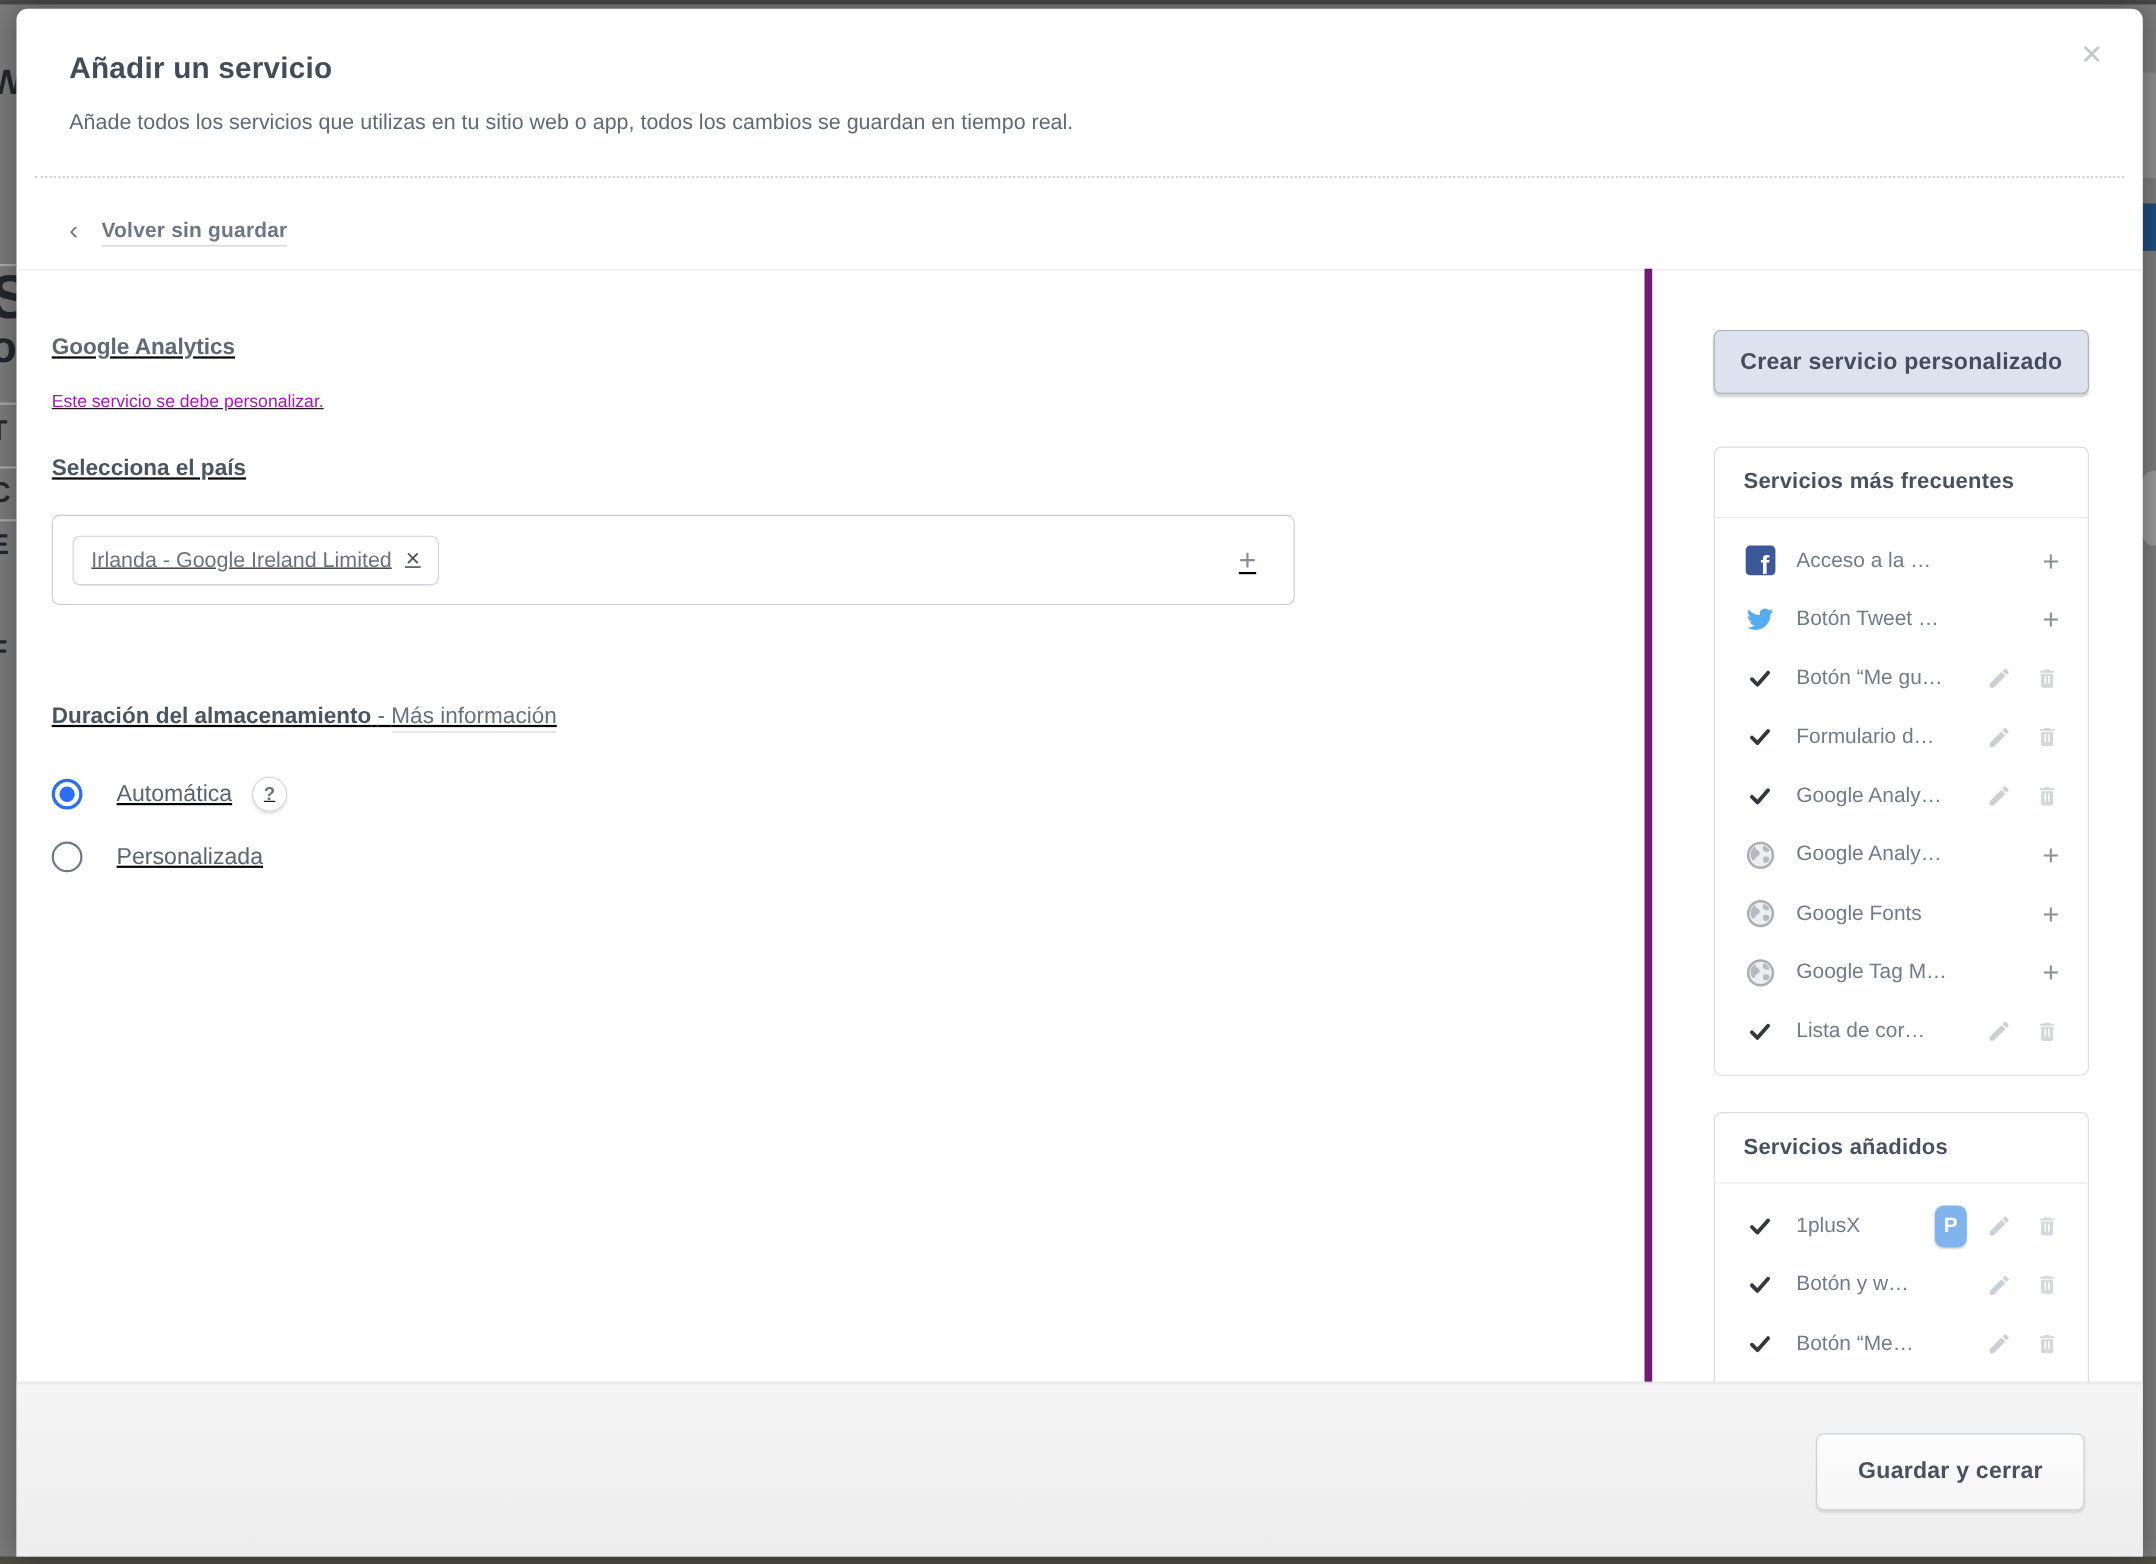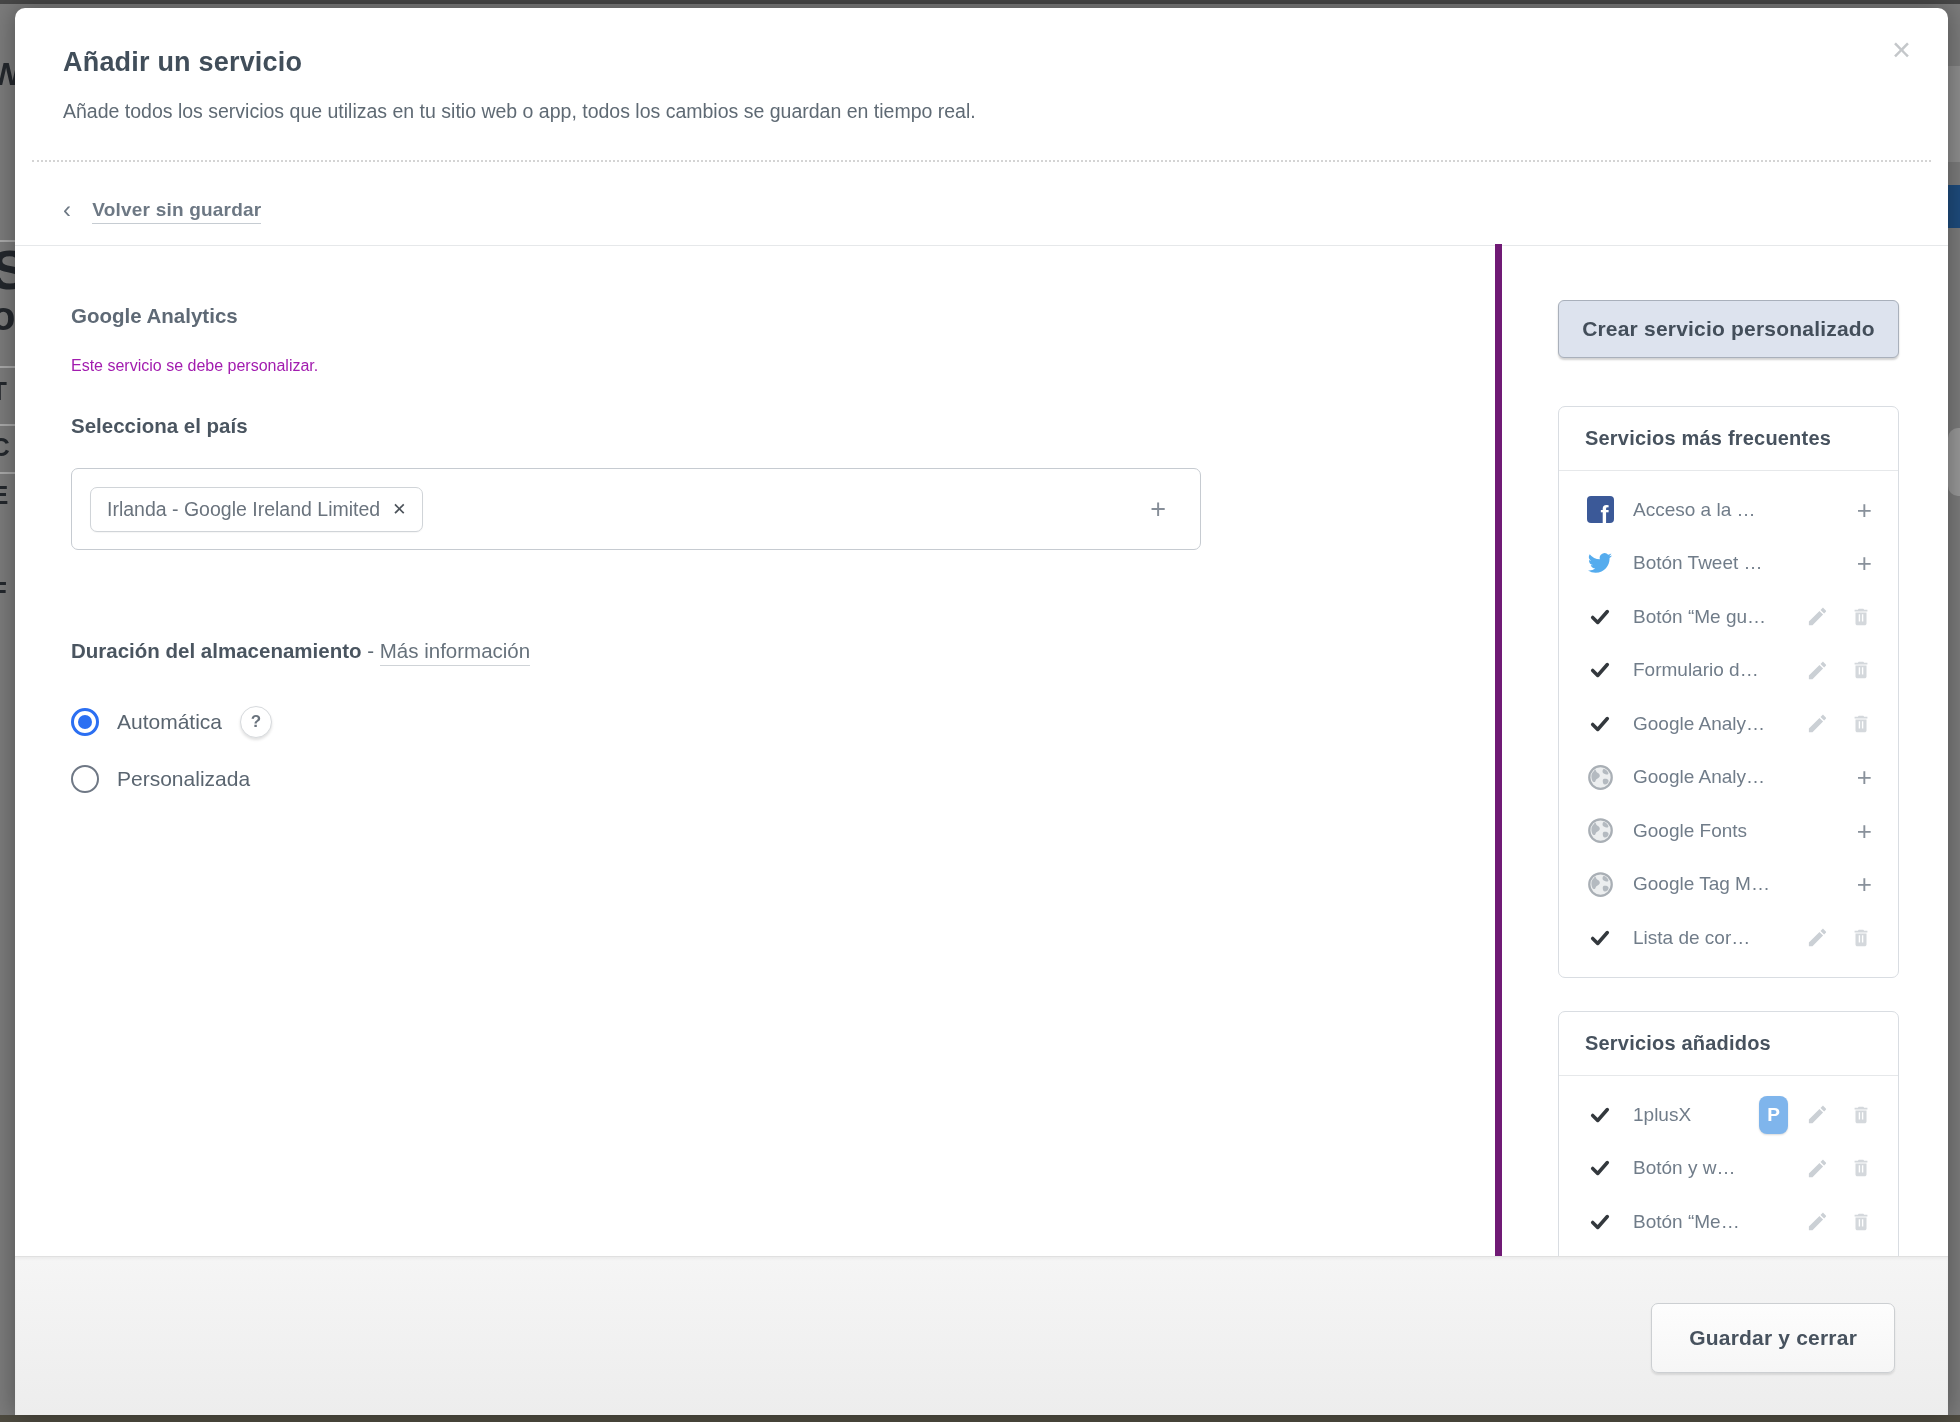--- a/index.html
+++ b/index.html
@@ -28,21 +28,21 @@
   }
   .modal-title{margin:40px 48px 0;font-size:27px;line-height:28px;font-weight:bold;color:#414e5a;letter-spacing:.2px;}
   .close-btn{position:absolute;top:30px;right:36px;font-size:25px;font-weight:bold;color:#c4c7ca;cursor:pointer;line-height:1;}
   .modal-sub{margin:24px 48px 0;font-size:19.5px;line-height:23px;color:#5f6a74;}
   .dotted-divider{margin:37px 17px 0;border-top:2px dotted #d4d4d4;height:0;}
   .back-row{padding:37px 48px 24px;border-bottom:1px solid #e6e8ea;font-size:19px;color:#6d7884;}
   .back-chevron{font-size:24px;line-height:19px;vertical-align:-2px;margin-right:16px;color:#6d7884;}
   .back-link{font-weight:bold;letter-spacing:.2px;padding-bottom:3px;border-bottom:1px solid #c6ccd2;cursor:pointer;}
 
   .modal-body{position:absolute;top:236px;left:0;right:0;bottom:158px;overflow:hidden;}
-  .main-col{position:absolute;left:0;top:0;bottom:0;width:1480px;padding:0 56px;box-sizing:border-box;}
+  .main-col{position:absolute;left:0;top:0;bottom:0;width:1480px;padding:0 32px;box-sizing:border-box;text-decoration:underline;}
   .svc-name{margin:60px 0 0;font-size:20.5px;line-height:23px;font-weight:bold;color:#5e6975;}
   .svc-note{margin:27px 0 0;font-size:16px;line-height:23px;color:#a21caf;}
   .country-label{margin:37px 0 0;font-size:20.5px;line-height:23px;font-weight:bold;color:#4a5560;}
   .country-input{
     margin:31px 0 0;width:1130px;height:82px;box-sizing:border-box;
     border:1px solid #c6cbd1;border-radius:7px;background:#fff;
     display:flex;align-items:center;padding:0 34px 0 18px;
   }
   .country-tag{
     border:1px solid #d0d4d8;border-radius:7px;background:#fff;
@@ -54,21 +54,21 @@
   .duration-row{margin:89px 0 0;font-size:20.5px;line-height:24px;color:#5f6a74;}
   .duration-bold{font-weight:bold;color:#4a5560;}
   .more-info{color:#67727c;padding-bottom:3px;border-bottom:1px solid #cfd3d7;cursor:pointer;}
   .radio-row{display:flex;align-items:center;height:28px;}
   .radio-row.first{margin-top:45px;}
   .radio-row.second{margin-top:29px;}
   .radio{width:28px;height:28px;border-radius:50%;box-sizing:border-box;background:#fff;flex:0 0 auto;cursor:pointer;}
   .radio.sel{border:3px solid #2b6ff2;position:relative;}
   .radio.sel::after{content:"";position:absolute;left:4px;top:4px;width:14px;height:14px;border-radius:50%;background:#2b6ff2;}
   .radio.unsel{border:2px solid #6f7885;}
-  .radio-label{margin-left:18px;font-size:21px;color:#5a6570;text-align:center;}
+  .radio-label{margin-left:31px;font-size:21px;color:#5a6570;text-align:center;}
   .help-badge{
     margin-left:18px;width:32px;height:32px;border-radius:50%;box-sizing:border-box;
     border:1px solid #d7dadd;background:#fff;box-shadow:0 2px 3px rgba(0,0,0,.12);
     display:flex;align-items:center;justify-content:center;
     font-size:17px;font-weight:bold;color:#6a737d;cursor:pointer;
   }
   .save-row{display:flex;justify-content:flex-end;margin:14px 7px 0 0;}
   .save-btn{
     background:#4a8fe4;border:1px solid #2d6dcb;border-radius:5px;
     padding:0 25px;height:59px;display:flex;align-items:center;

